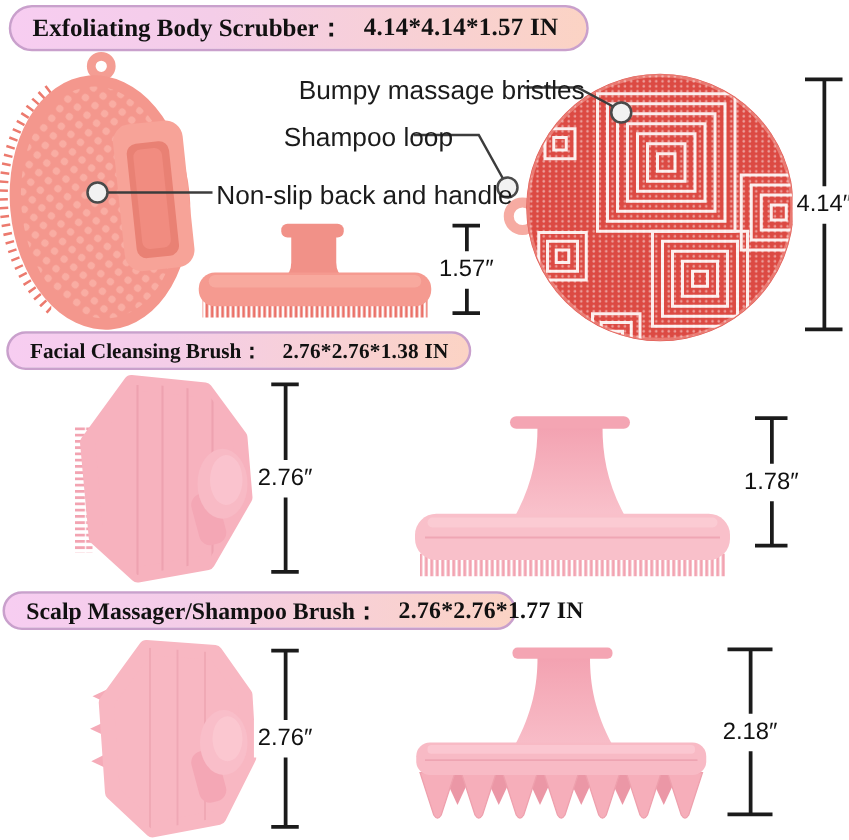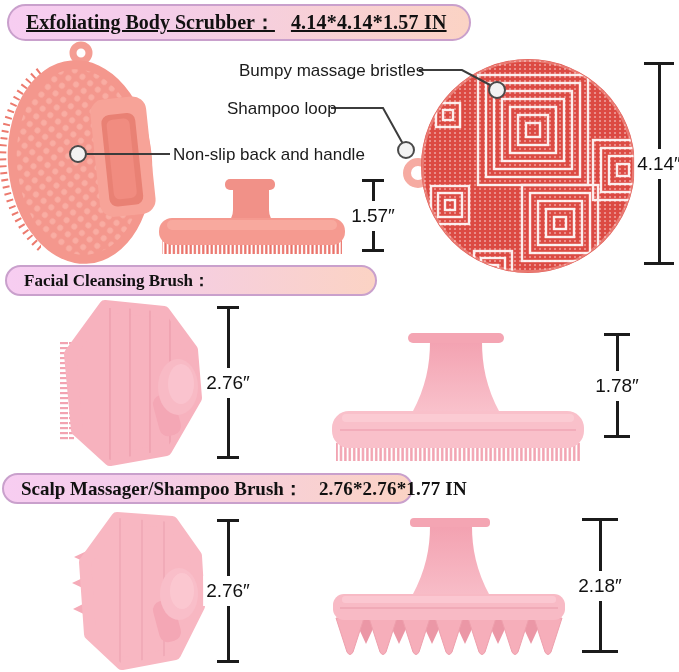--- a/index.html
+++ b/index.html
@@ -3,24 +3,24 @@
 <meta charset="utf-8">
 <style>
   html,body{margin:0;padding:0;background:#fff;}
   #canvas{position:relative;width:679px;height:672px;background:#ffffff;overflow:hidden;
           font-family:"Liberation Sans",sans-serif;}
   .banner{position:absolute;display:flex;align-items:center;gap:16px;
           background:linear-gradient(90deg,#f7cdf1 0%,#f4cde8 35%,#fbd3c4 100%);
           border:2px solid #c9a0cc;border-radius:20px;padding:0 0 0 17px;box-sizing:border-box;
           font-family:"Liberation Serif",serif;font-weight:bold;color:#111;white-space:nowrap;}
   .banner .size{letter-spacing:.2px;}
-  #banner1{left:7px;top:4px;width:464px;height:37px;font-size:20px;text-decoration:underline;}
+  #banner1{left:7px;top:4px;width:464px;height:37px;font-size:20px;}
   #banner2{left:5px;top:265px;width:372px;height:31px;font-size:17px;}
   #banner3{left:2px;top:473px;width:411px;height:31px;font-size:19px;}
-  .callout-label{position:absolute;font-size:17px;color:#1b1b1b;white-space:nowrap;}
+  .callout-label{position:absolute;font-size:21px;color:#1b1b1b;white-space:nowrap;}
   .dim{position:absolute;width:0;}
   .dim .cap{position:absolute;left:0;transform:translateX(-50%);height:3px;background:#1b1b1b;width:var(--cap,26px);}
   .dim .cap.top{top:0;}
   .dim .cap.bottom{bottom:0;}
   .dim .vline{position:absolute;left:-1px;top:2px;bottom:2px;width:2.5px;background:#1b1b1b;}
   .dim .dim-label{position:absolute;top:50%;left:50%;transform:translate(-50%,-50%);
        background:#fff;padding:4px 3px;font-size:19px;color:#111;white-space:nowrap;}
   svg.product{position:absolute;overflow:visible;}
   #callout-overlay{position:absolute;left:0;top:0;pointer-events:none;}
 </style>
@@ -28,20 +28,21 @@
 <body>
 
 <div id="canvas">
 
   <div class="banner" id="banner1">
     <span>Exfoliating Body Scrubber：</span>
       <span class="size">4.14*4.14*1.57 IN</span>
   </div>
   <div class="banner" id="banner2">
     <span>Facial Cleansing Brush：</span>
+      <span class="size">2.76*2.76*1.38 IN</span>
   </div>
   <div class="banner" id="banner3">
     <span>Scalp Massager/Shampoo Brush：</span>
       <span class="size">2.76*2.76*1.77 IN</span>
   </div>
 
   <svg class="product" style="left:5px;top:42px;" width="152" height="222" viewBox="0 0 152 222">
     <defs>
       <pattern id="waffleA" width="10" height="10" patternUnits="userSpaceOnUse" patternTransform="rotate(45)">
         <circle cx="5" cy="5" r="2.9" fill="#f9ada3"></circle>

